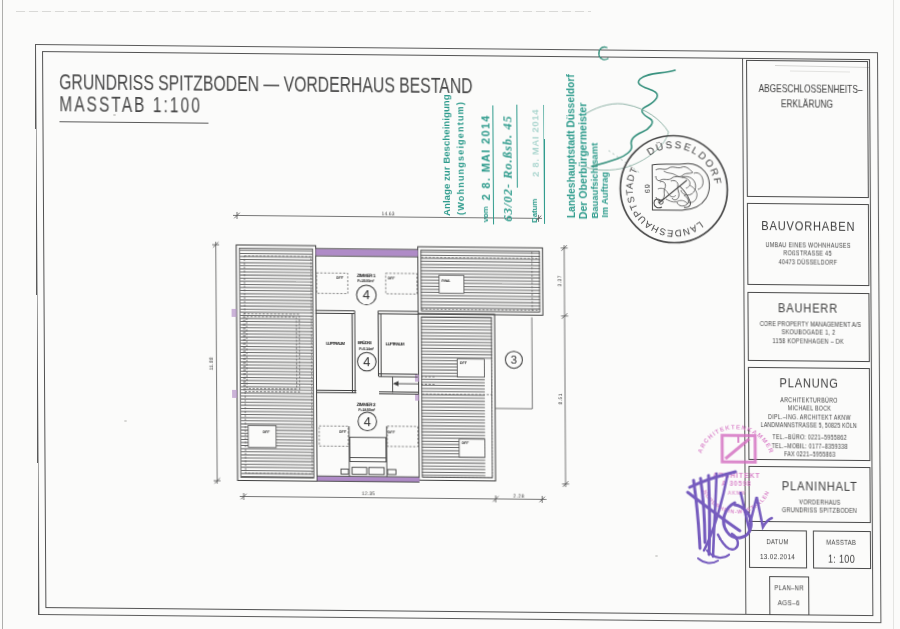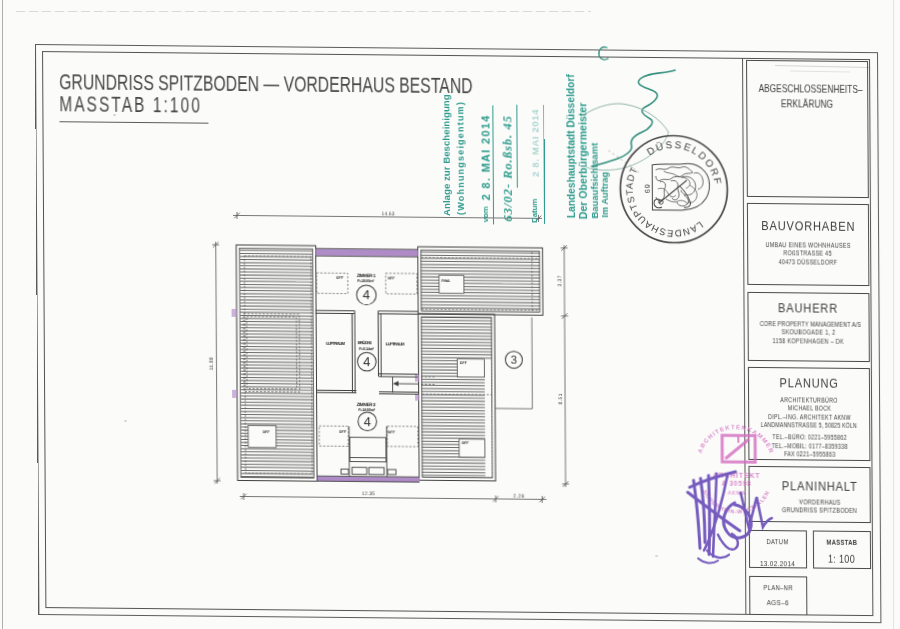--- a/index.html
+++ b/index.html
@@ -74,29 +74,29 @@
   </div>
 
   <div class="bx" style="left:711px;top:414.9px;width:122px;height:56.5px;padding-left:20px;">
     <div style="margin-top:11px;font-size:13.5px;letter-spacing:1px;"><span class="cnd">PLANINHALT</span></div>
     <div style="margin-top:5px;font-size:6.6px;letter-spacing:0.4px;"><span class="cnd">VORDERHAUS</span></div>
     <div style="margin-top:1.5px;font-size:6.6px;letter-spacing:0.4px;"><span class="cnd">GRUNDRISS SPITZBODEN</span></div>
   </div>
 
   <div class="bx" style="left:711px;top:478.7px;width:58px;height:38.5px;">
     <div style="margin-top:6px;font-size:7.2px;letter-spacing:0.4px;"><span class="cnd">DATUM</span></div>
-    <div style="margin-top:13px;font-size:7.8px;letter-spacing:0.4px;"><span class="cnd">13.02.2014</span></div>
+    <div style="margin-top:6px;font-size:7.8px;letter-spacing:0.4px;"><span class="cnd">13.02.2014</span></div>
   </div>
 
   <div class="bx" style="left:774.5px;top:478.7px;width:58.5px;height:38.5px;">
-    <div style="margin-top:6px;font-size:7.2px;letter-spacing:0.4px;font-weight:bold;"><span class="cnd">MASSTAB</span></div>
+    <div style="margin-top:6px;font-size:7.2px;letter-spacing:0.4px;"><span class="cnd">MASSTAB</span></div>
     <div style="margin-top:6px;font-size:11px;letter-spacing:0.4px;"><span class="cnd">1: 100</span></div>
   </div>
 
-  <div class="bx" style="left:711px;top:524.6px;width:58px;height:39px;">
+  <div class="bx" style="left:731px;top:524.6px;width:40px;height:39px;">
     <div style="margin-top:6px;font-size:7.2px;letter-spacing:0.4px;"><span class="cnd">PLAN–NR</span></div>
     <div style="margin-top:6px;font-size:7.8px;letter-spacing:0.4px;"><span class="cnd">AGS–6</span></div>
   </div>
 
 
   <svg class="abs" style="left:163px;top:160px;text-rendering:geometricPrecision;" width="480" height="300" viewBox="0 0 480 300">
     <defs>
       <pattern id="hz" width="6" height="6.2" patternUnits="userSpaceOnUse">
         <line x1="0" y1="0.9" x2="6" y2="0.9" stroke="#4f4f4f" stroke-width="0.95"></line>
         <line x1="0" y1="4" x2="6" y2="4" stroke="#585858" stroke-width="0.9"></line>

